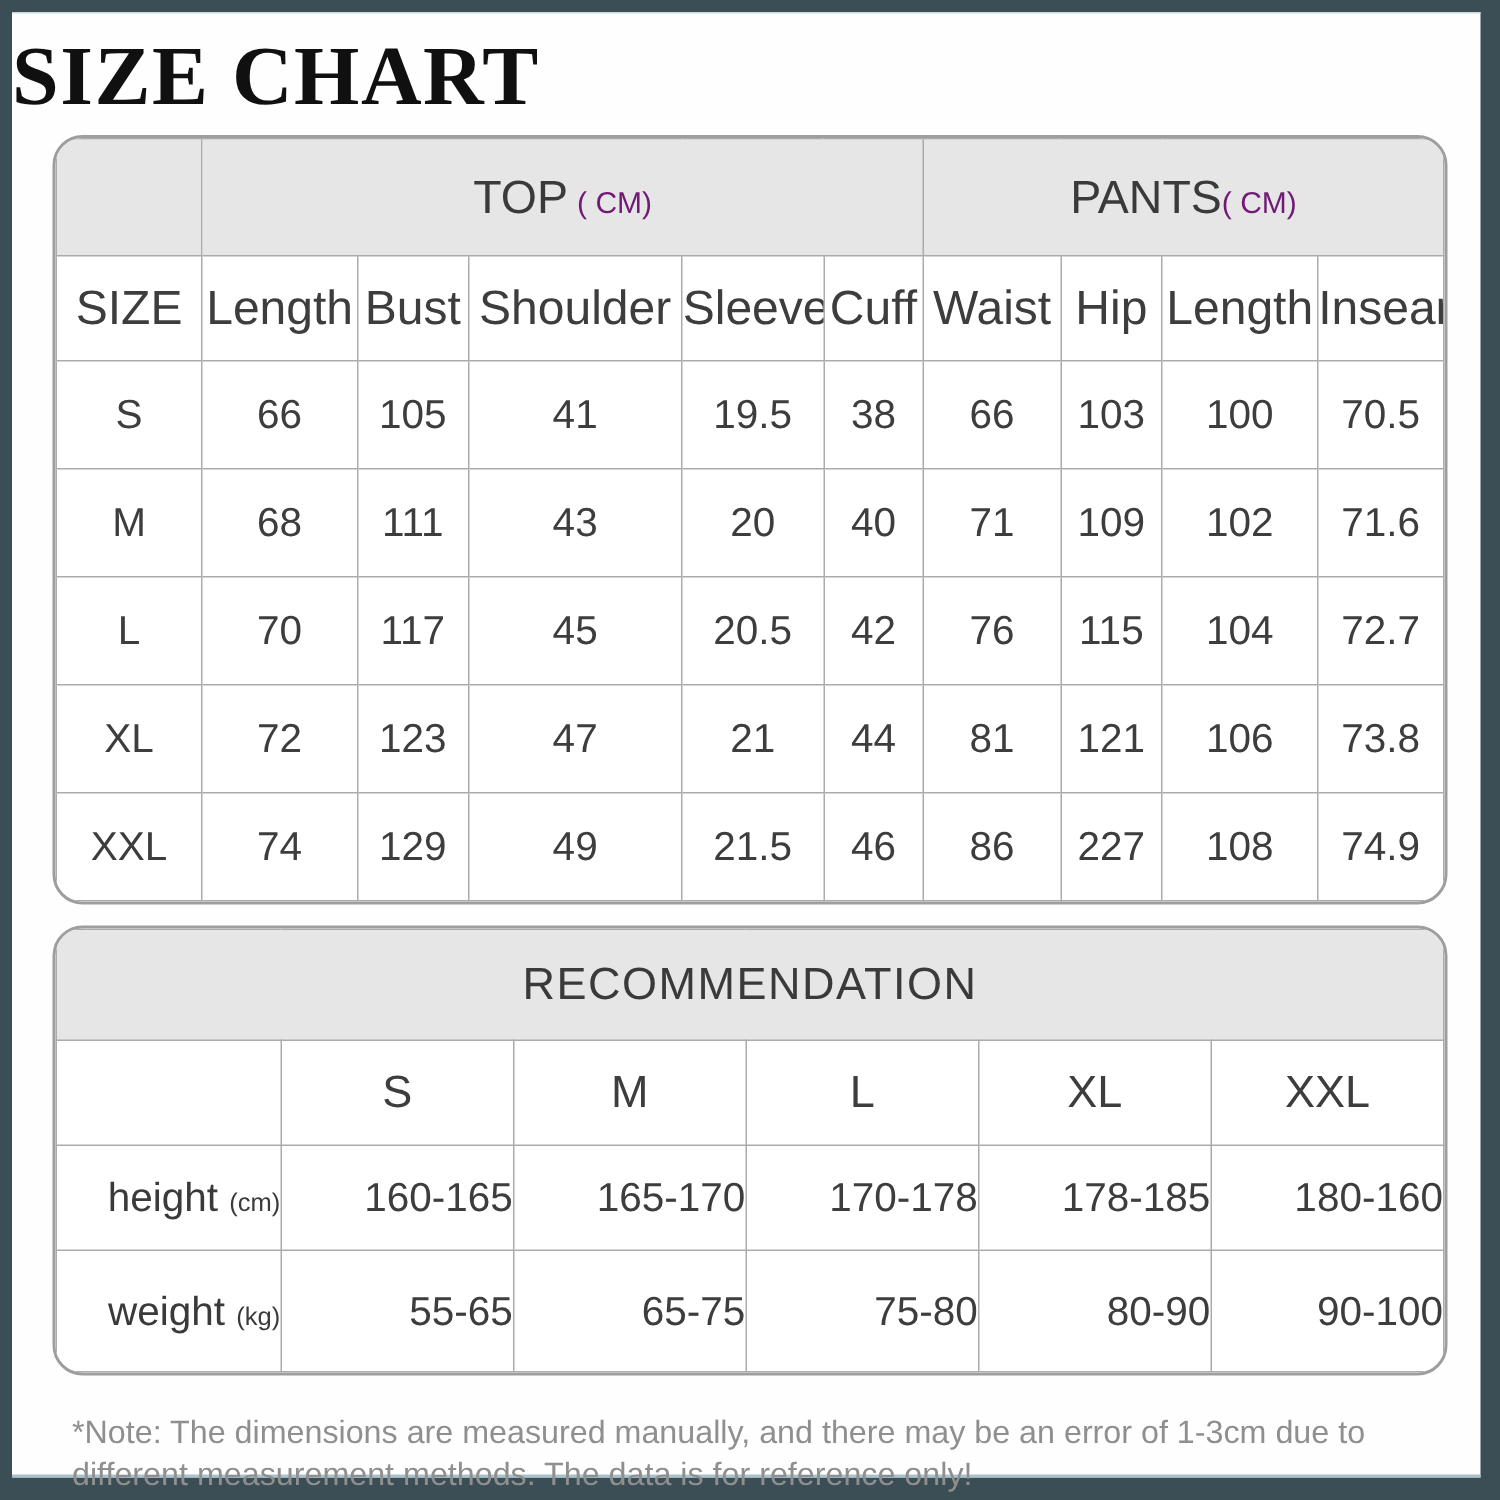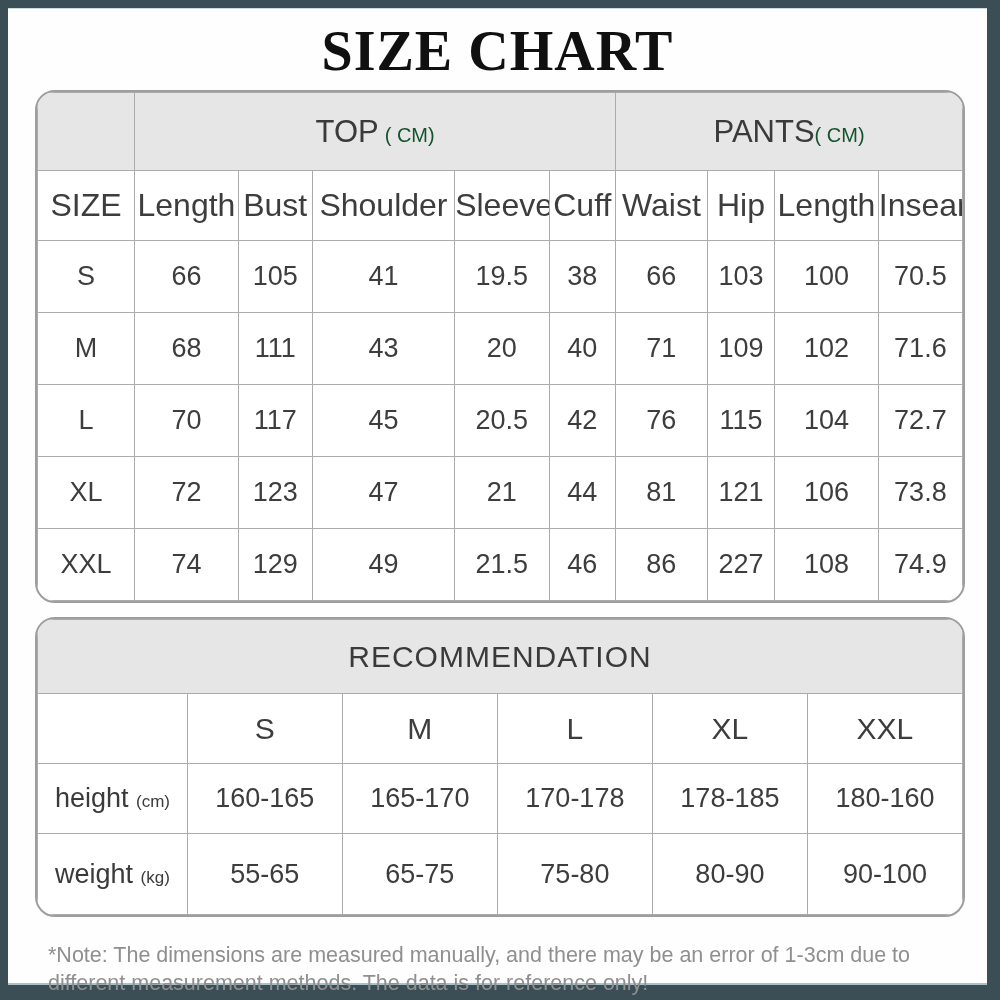--- a/index.html
+++ b/index.html
@@ -13,21 +13,20 @@
   .page {
     position:absolute;
     top:8px; left:8px; right:13px; bottom:15px;
     background:#fefefe;
     border-top:1px solid #ccd9de;
     border-bottom:2px solid #a8c2cb;
     box-sizing:border-box;
   }
   .page-title {
     margin:14px 0 0 0;
-    text-align:center;
     font-family:"Liberation Serif","DejaVu Serif",serif;
     font-weight:700;
     font-size:56px;
     line-height:1.0;
     color:#101010;
     letter-spacing:1px;
   }
   .tbl-wrap {
     width:930px;
     margin-left:27px;
@@ -52,27 +51,27 @@
     font-weight:normal;
     padding:0;
     overflow:hidden;
   }
   .band td {
     background:#e6e6e6;
     height:77px;
     font-size:31px;
     color:#3a3a3a;
   }
-  .band .unit { font-size:20px; color:#14532d; }
+  .band .unit { font-size:20px; color:#701a75; }
   .top-unit { margin-left:6px; }
   .cols td { height:69px; font-size:32px; }
   .data td { height:71px; font-size:27px; }
   .rec-band td { background:#e6e6e6; height:73px; font-size:30px; letter-spacing:1px; color:#3a3a3a; }
   .rec-cols td { height:69px; font-size:30px; }
-  .rec-data td { height:69px; font-size:27px; }
+  .rec-data td { height:69px; font-size:27px;text-align:right; }
   .rec-data.weight-row td { height:80px; }
   .row-label { font-size:31px; color:#3a3a3a; }
   .row-label .unit { font-size:17px; }
   .note {
     margin:24px 0 0 40px;
     width:905px;
     font-size:21.5px;
     line-height:1.32;
     color:#8f8f8f;
   }

